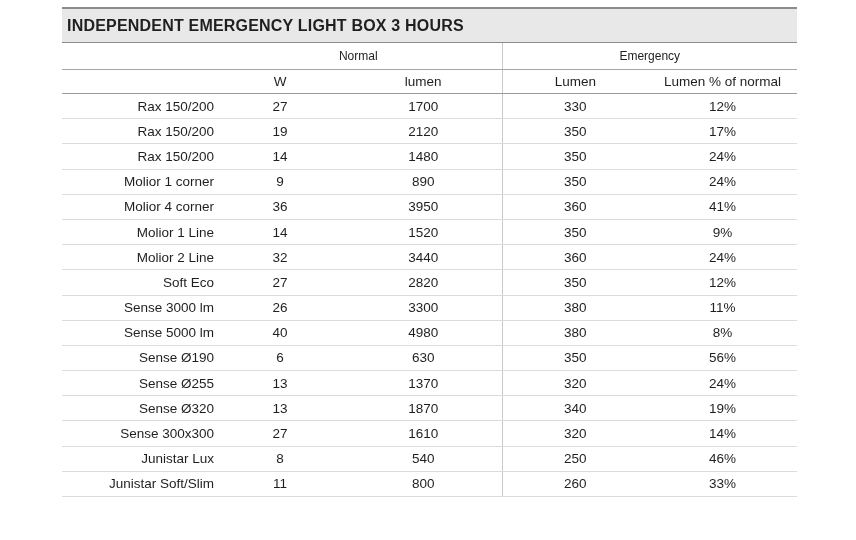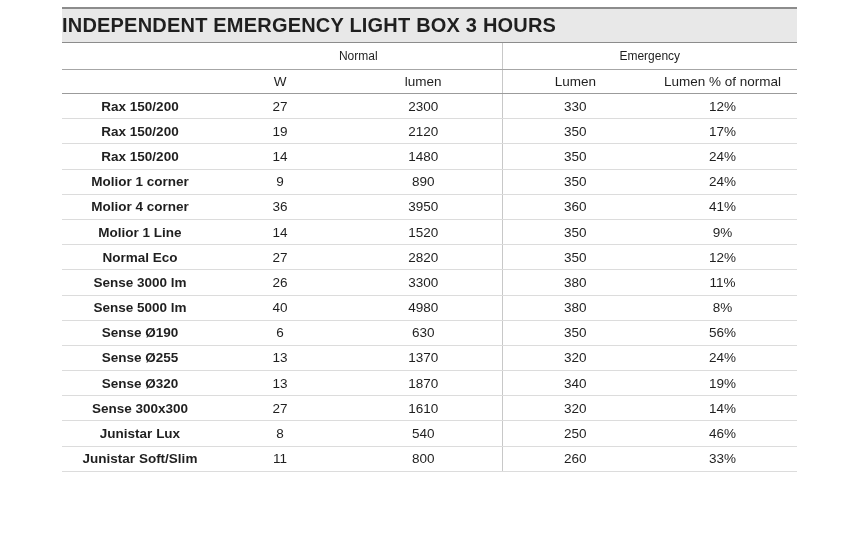--- a/index.html
+++ b/index.html
@@ -16,42 +16,42 @@
     font-family:"Liberation Sans","DejaVu Sans",sans-serif;
     color:var(--text);
     position:relative;overflow:hidden;
   }
   .sheet{position:absolute;left:62px;top:7px;width:735px;}
   .banner{
     box-sizing:border-box;width:735px;height:36px;
     background:var(--banner-bg);
     border-top:2px solid var(--border-dark);
     border-bottom:1px solid var(--border-dark);
-    font-size:20px;font-weight:bold;letter-spacing:0.2px;
-    line-height:33px;
+    font-size:16px;font-weight:bold;letter-spacing:0.2px;
+    line-height:33px;padding-left:5px;
     white-space:nowrap;
   }
   table{
     border-collapse:collapse;table-layout:fixed;width:735px;
     font-size:13.5px;
   }
   thead tr.grp-row td{
     height:24px;border-bottom:1px solid var(--border-medium);
     font-size:12px;vertical-align:middle;
   }
   thead tr.col-row td{
     height:21px;border-bottom:1px solid #9b9b9b;
     vertical-align:middle;
   }
   tbody td{
     height:22.2px;border-bottom:1px solid var(--border-light);
     vertical-align:middle;overflow:hidden;white-space:nowrap;
   }
   .center{text-align:center;}
-  .name-cell{text-align:center;padding-left:4px;font-weight:bold;}
+  .name-cell{text-align:right;padding-left:4px;}
   .divl{border-left:1px solid var(--divider);}
 </style>
 </head>
 <body>
 
 <div class="sheet">
   <div class="banner">INDEPENDENT EMERGENCY LIGHT BOX 3 HOURS</div>
 
   <table>
     <colgroup>
@@ -72,21 +72,21 @@
         <td class="center">W</td>
         <td class="center">lumen</td>
         <td class="center divl">Lumen</td>
         <td class="center">Lumen % of normal</td>
       </tr>
     </thead>
     <tbody id="rows">
         <tr>
           <td class="name-cell">Rax 150/200</td>
           <td class="center">27</td>
-          <td class="center">2300</td>
+          <td class="center">1700</td>
           <td class="center divl">330</td>
           <td class="center">12%</td>
         </tr>
         <tr>
           <td class="name-cell">Rax 150/200</td>
           <td class="center">19</td>
           <td class="center">2120</td>
           <td class="center divl">350</td>
           <td class="center">17%</td>
         </tr>
@@ -112,21 +112,28 @@
           <td class="center">41%</td>
         </tr>
         <tr>
           <td class="name-cell">Molior 1 Line</td>
           <td class="center">14</td>
           <td class="center">1520</td>
           <td class="center divl">350</td>
           <td class="center">9%</td>
         </tr>
         <tr>
-          <td class="name-cell">Normal Eco</td>
+          <td class="name-cell">Molior 2 Line</td>
+          <td class="center">32</td>
+          <td class="center">3440</td>
+          <td class="center divl">360</td>
+          <td class="center">24%</td>
+        </tr>
+        <tr>
+          <td class="name-cell">Soft Eco</td>
           <td class="center">27</td>
           <td class="center">2820</td>
           <td class="center divl">350</td>
           <td class="center">12%</td>
         </tr>
         <tr>
           <td class="name-cell">Sense 3000 lm</td>
           <td class="center">26</td>
           <td class="center">3300</td>
           <td class="center divl">380</td>

